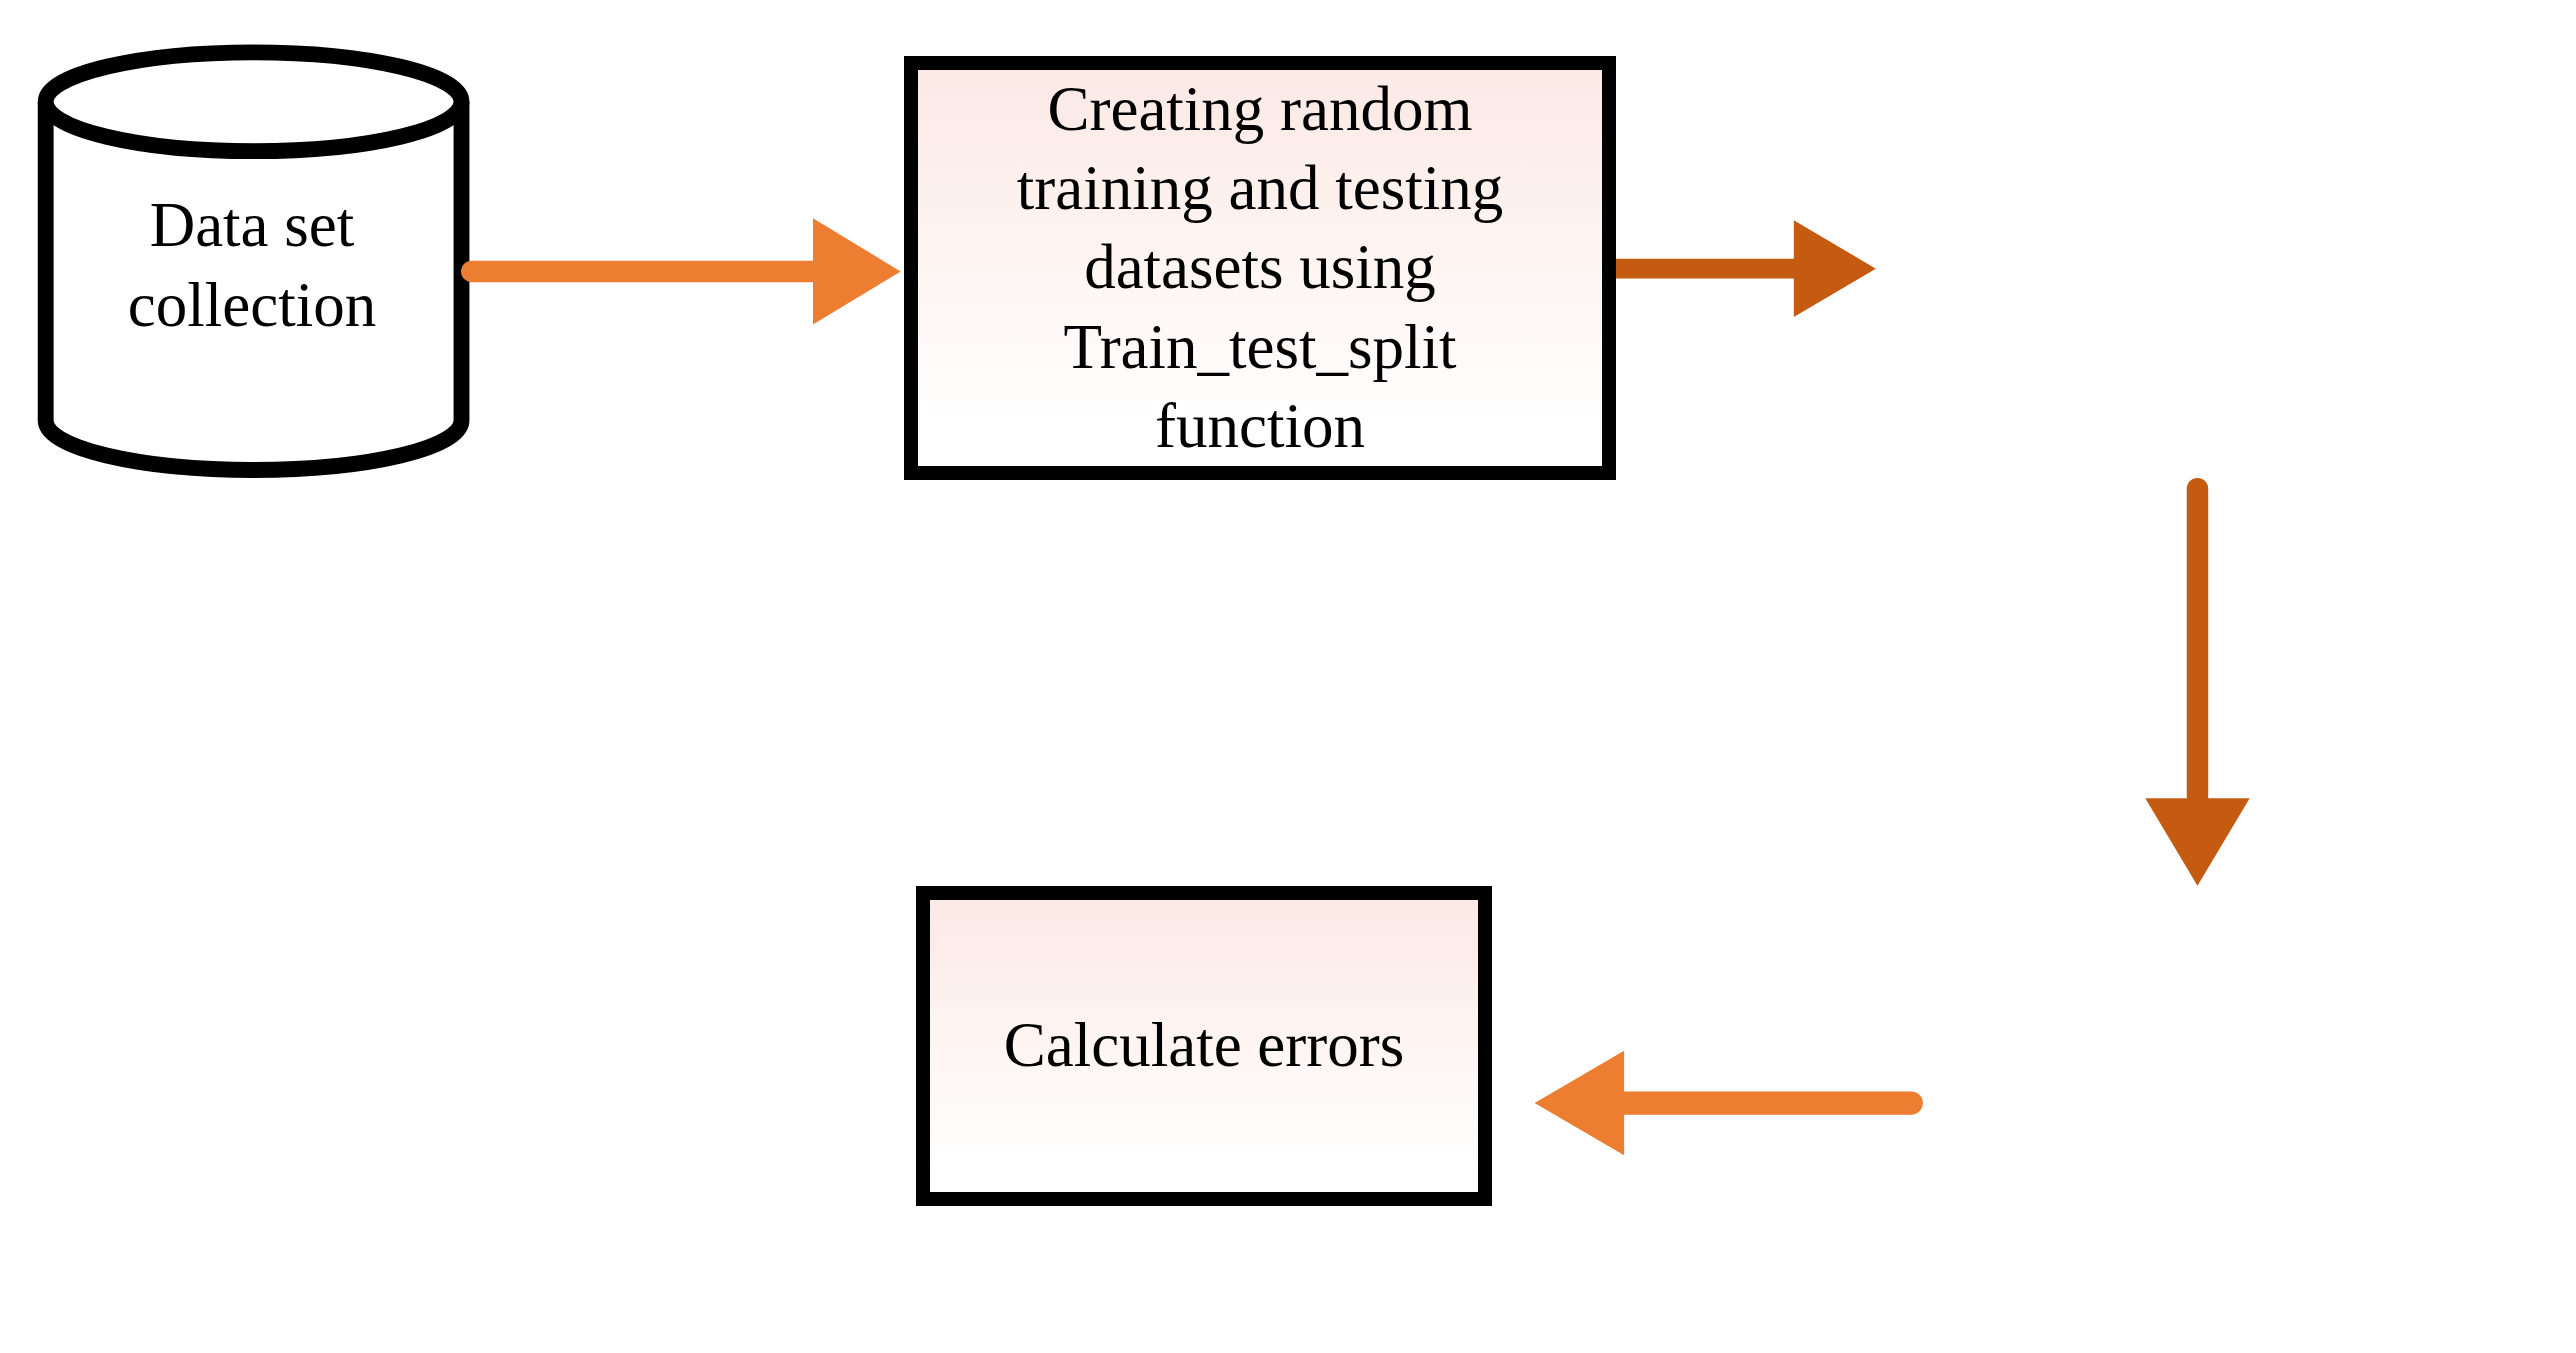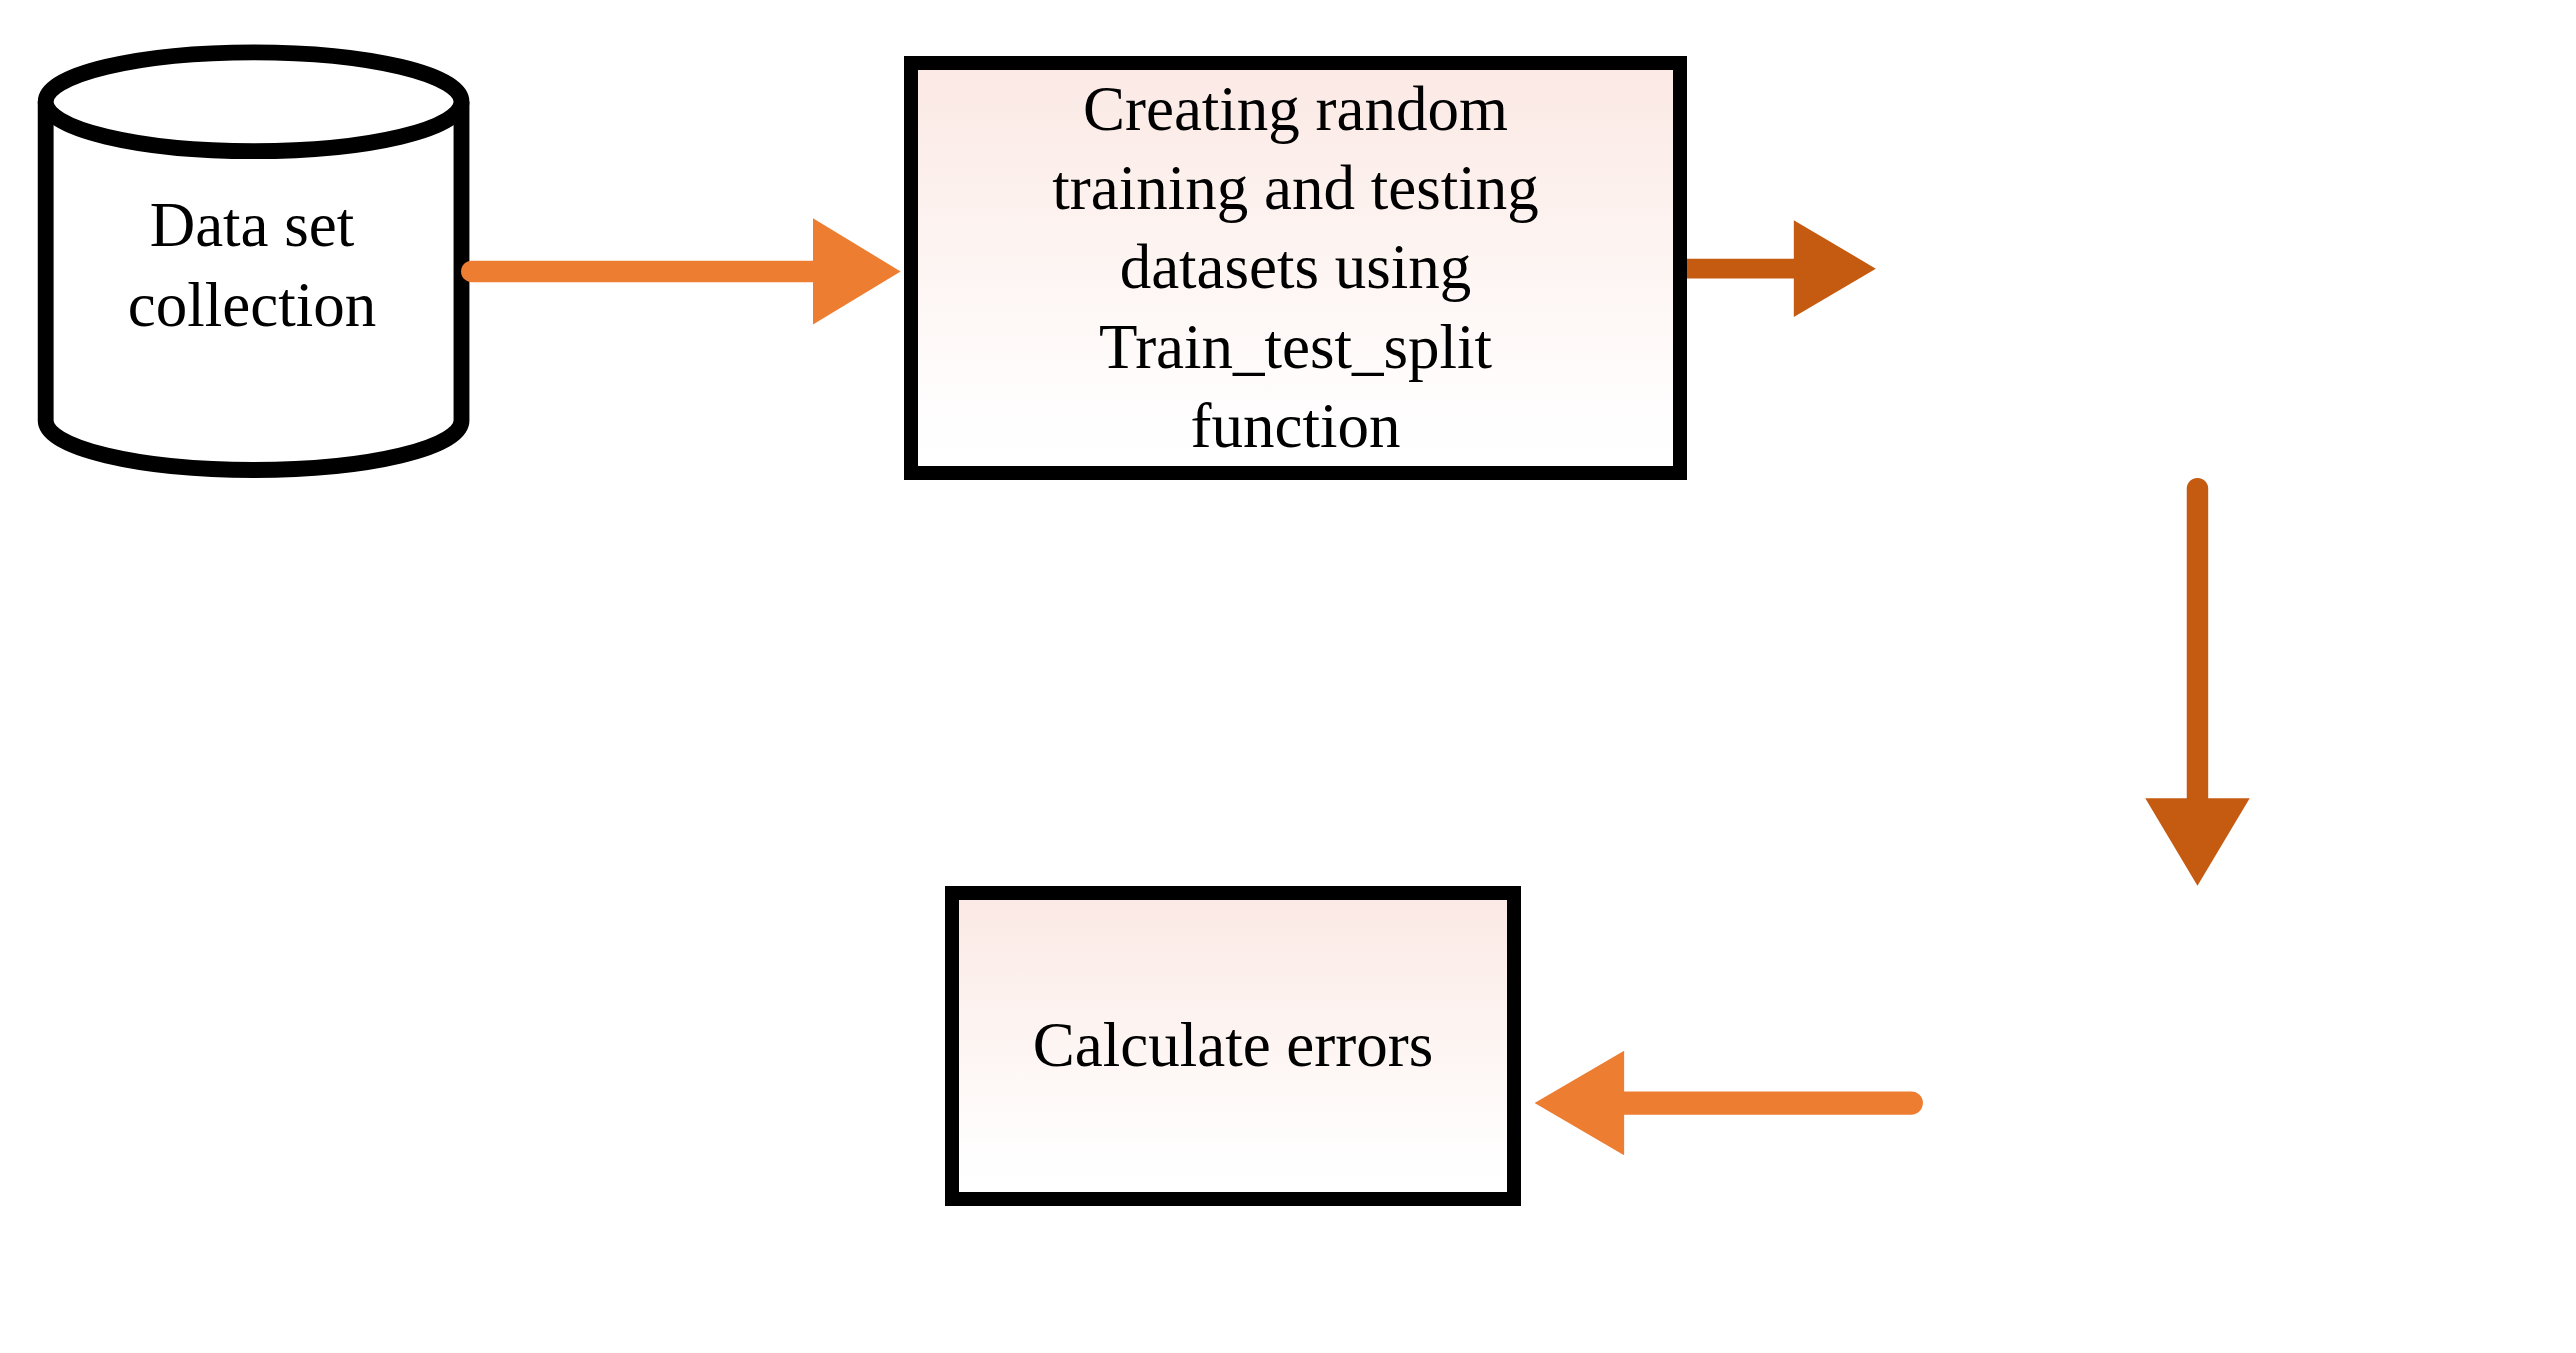--- a/index.html
+++ b/index.html
@@ -43,24 +43,24 @@
   .cyl-label {
     position: absolute;
     left: 56px;
     top: 121px;
     width: 392px;
     height: 289px;
     display: flex;
     align-items: center;
     justify-content: center;
   }
-  #node-split    { left: 904px;  top: 56px;  width: 783px; height: 424px; }
+  #node-split    { left: 904px;  top: 56px;  width: 712px; height: 424px; }
   #node-svr      { left: 1878px; top: 54px;  width: 654px; height: 431px; }
   #node-forecast { left: 1913px; top: 886px; width: 574px; height: 434px; }
-  #node-errors   { left: 945px; top: 886px; width: 576px; height: 320px; }
+  #node-errors   { left: 916px; top: 886px; width: 576px; height: 320px; }
 </style>
 </head>
 <body>
 
 <div class="canvas">
 
   <svg class="layer" viewBox="0 0 2763 1452">
 
     <g>
       <path d="M 49 109 L 49 451 A 223 53 0 0 0 495 451 L 495 109" fill="#ffffff" stroke="#000000" stroke-width="17"></path>

